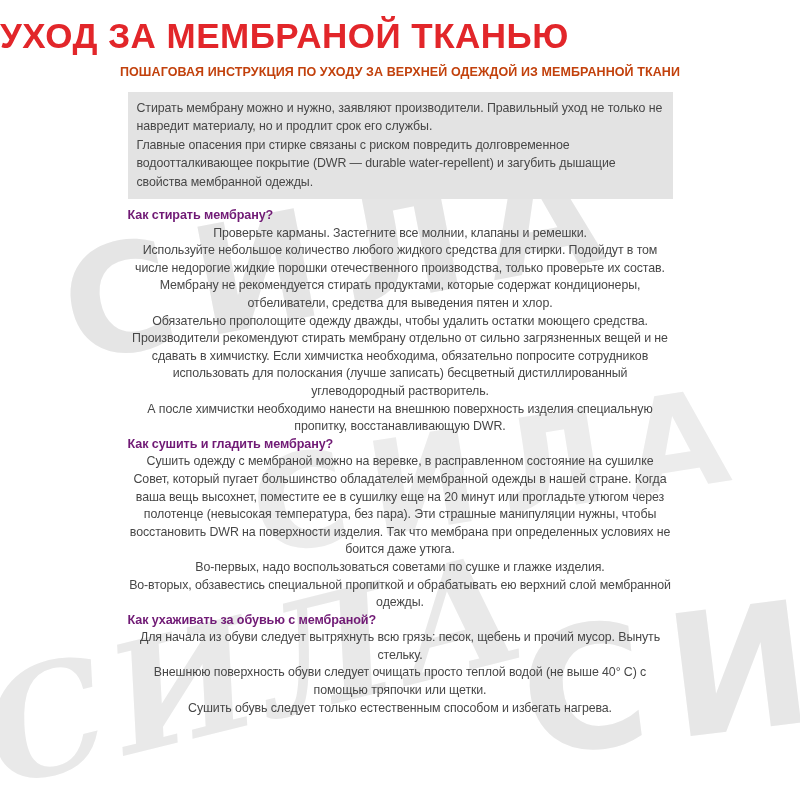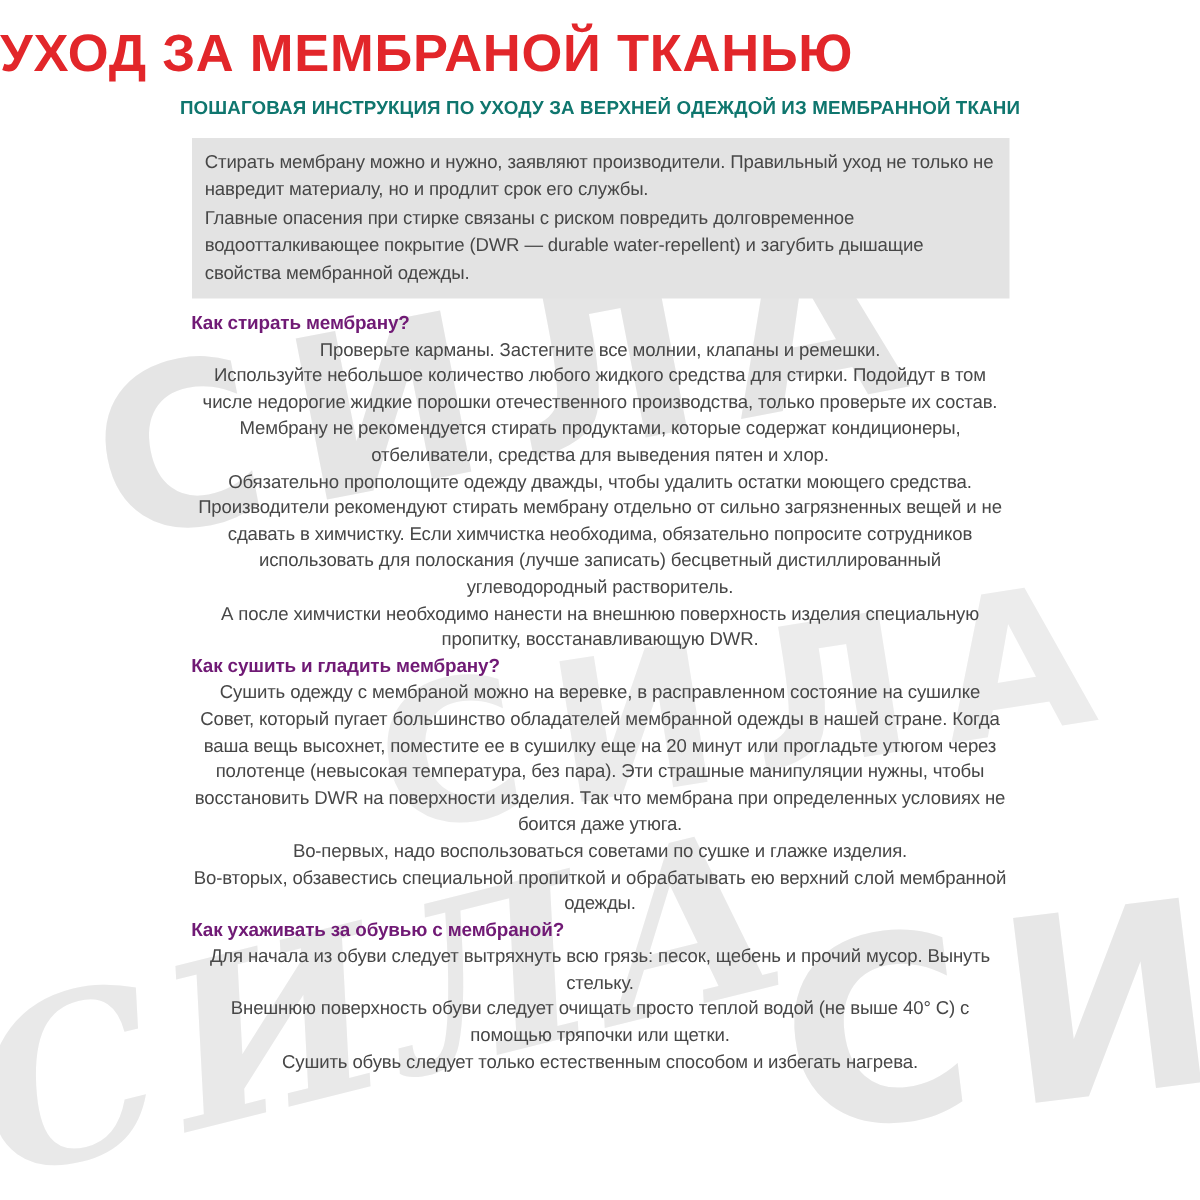--- a/index.html
+++ b/index.html
@@ -40,21 +40,21 @@
     margin: 16px auto 0;
     text-align: left;
     color: #e2262a;
     font-size: 35px;
     font-weight: 800;
     letter-spacing: 0.5px;
   }
   .page-subtitle {
     margin: 9px auto 0;
     text-align: center;
-    color: #0f766e;
+    color: #c2410c;
     font-size: 12.5px;
     font-weight: 700;
     letter-spacing: 0.1px;
   }
   .intro-box {
     box-sizing: border-box;
     width: 545px;
     margin: 13px auto 8px;
     background: #e3e3e3;
     padding: 7px 9px 8px;

